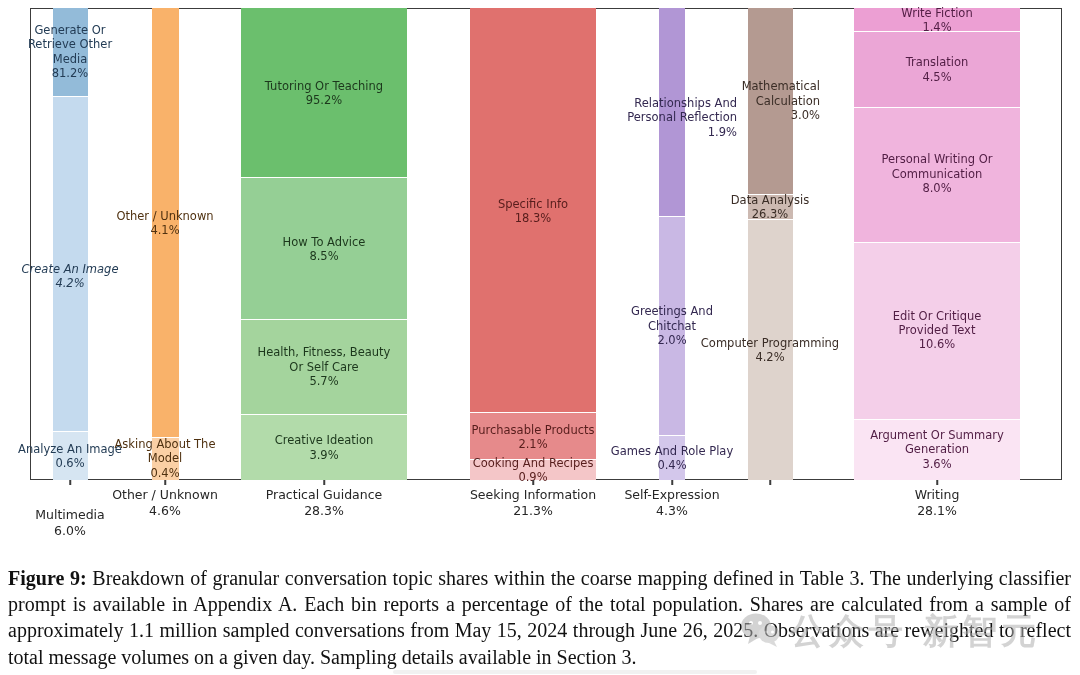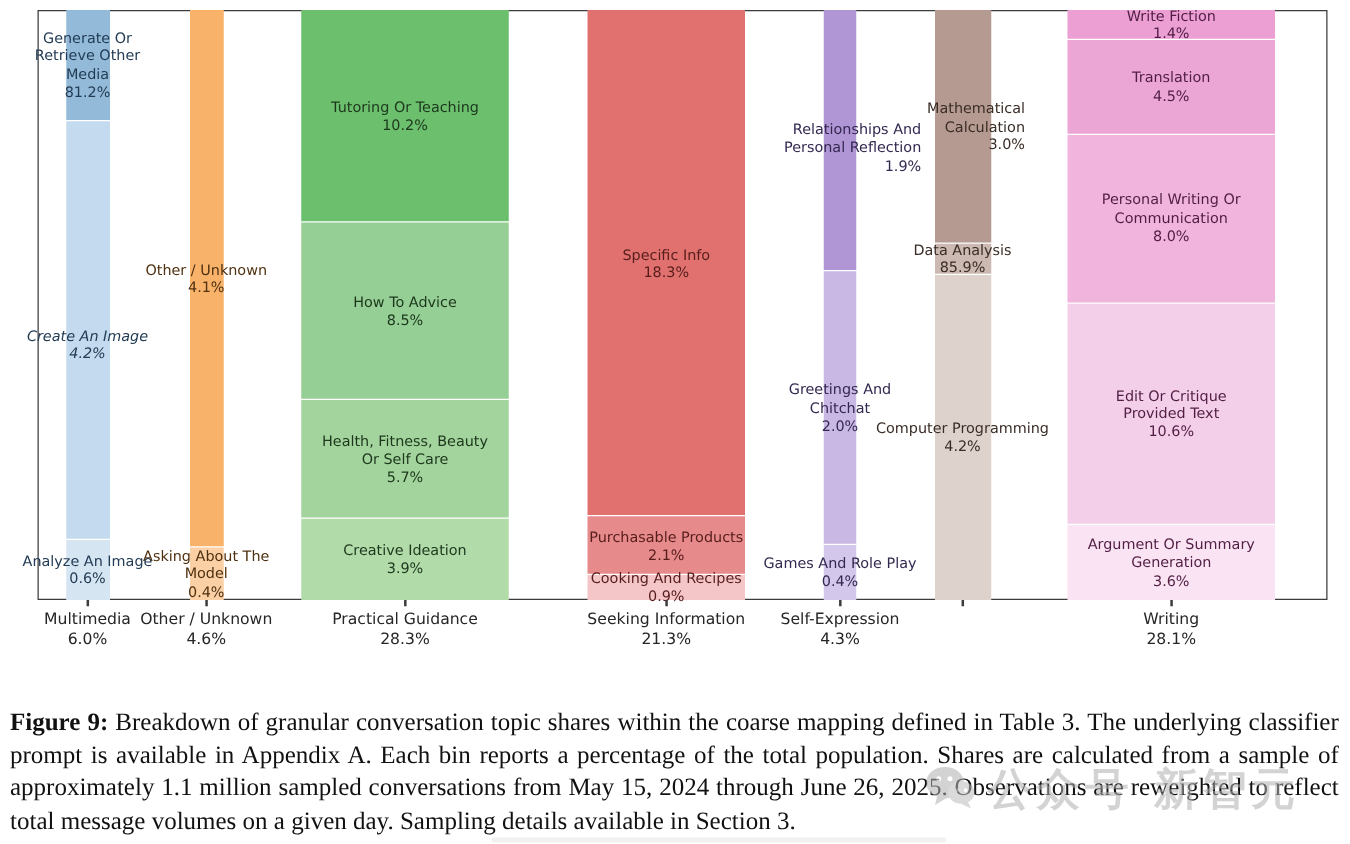--- a/index.html
+++ b/index.html
@@ -69,21 +69,21 @@
 4.1%</div>
       <div class="seg-label" style="left: 135px; top: 451.022px; width: 105px; color: rgb(79, 49, 16);">Asking About The Model
 0.4%</div>
       <div class="mosaic-col" style="left: 211px; width: 166px;">
         <div class="mosaic-seg" style="flex-grow: 10.2; background: rgb(107, 191, 109);"></div>
         <div class="mosaic-seg" style="flex-grow: 8.5; background: rgb(149, 207, 149);"></div>
         <div class="mosaic-seg" style="flex-grow: 5.7; background: rgb(164, 212, 157);"></div>
         <div class="mosaic-seg" style="flex-grow: 3.9; background: rgb(178, 219, 170);"></div>
       </div>
       <div class="seg-label" style="left: 294px; top: 85.0601px; width: 145px; color: rgb(28, 55, 28);">Tutoring Or Teaching
-10.2%</div>
+95.2%</div>
       <div class="seg-label" style="left: 294px; top: 241.004px; width: 145px; color: rgb(28, 55, 28);">How To Advice
 8.5%</div>
       <div class="seg-label" style="left: 294px; top: 359.42px; width: 135px; color: rgb(28, 55, 28);">Health, Fitness, Beauty Or Self Care
 5.7%</div>
       <div class="seg-label" style="left: 294px; top: 439.477px; width: 145px; color: rgb(28, 55, 28);">Creative Ideation
 3.9%</div>
       <div class="mosaic-col" style="left: 440px; width: 126px;">
         <div class="mosaic-seg" style="flex-grow: 18.3; background: rgb(224, 113, 110);"></div>
         <div class="mosaic-seg" style="flex-grow: 2.1; background: rgb(230, 138, 139);"></div>
         <div class="mosaic-seg" style="flex-grow: 0.9; background: rgb(244, 198, 200);"></div>
@@ -106,21 +106,21 @@
       <div class="seg-label" style="left: 642px; top: 450.047px; width: 145px; color: rgb(51, 40, 80);">Games And Role Play
 0.4%</div>
       <div class="mosaic-col" style="left: 717.5px; width: 45px;">
         <div class="mosaic-seg" style="flex-grow: 3; background: rgb(180, 154, 145);"></div>
         <div class="mosaic-seg" style="flex-grow: 0.4; background: rgb(204, 185, 177);"></div>
         <div class="mosaic-seg" style="flex-grow: 4.2; background: rgb(222, 211, 204);"></div>
       </div>
       <div class="seg-label" style="left: 740px; top: 93.1579px; width: 100px; color: rgb(58, 45, 38); text-align: right;">Mathematical Calculation
 3.0%</div>
       <div class="seg-label" style="left: 740px; top: 198.737px; width: 120px; color: rgb(58, 45, 38);">Data Analysis
-85.9%</div>
+26.3%</div>
       <div class="seg-label" style="left: 740px; top: 341.579px; width: 170px; color: rgb(58, 45, 38);">Computer Programming
 4.2%</div>
       <div class="mosaic-col" style="left: 824px; width: 166px;">
         <div class="mosaic-seg" style="flex-grow: 1.4; background: rgb(236, 159, 211);"></div>
         <div class="mosaic-seg" style="flex-grow: 4.5; background: rgb(235, 166, 214);"></div>
         <div class="mosaic-seg" style="flex-grow: 8; background: rgb(240, 180, 221);"></div>
         <div class="mosaic-seg" style="flex-grow: 10.6; background: rgb(244, 207, 233);"></div>
         <div class="mosaic-seg" style="flex-grow: 3.6; background: rgb(250, 228, 243);"></div>
       </div>
       <div class="seg-label" style="left: 907px; top: 11.758px; width: 125px; color: rgb(81, 29, 68);">Write Fiction
@@ -129,21 +129,21 @@
 4.5%</div>
       <div class="seg-label" style="left: 907px; top: 166.292px; width: 140px; color: rgb(81, 29, 68);">Personal Writing Or Communication
 8.0%</div>
       <div class="seg-label" style="left: 907px; top: 322.505px; width: 115px; color: rgb(81, 29, 68);">Edit Or Critique Provided Text
 10.6%</div>
       <div class="seg-label" style="left: 907px; top: 441.765px; width: 150px; color: rgb(81, 29, 68);">Argument Or Summary Generation
 3.6%</div>
     </div>
   <div class="x-axis">
       <div class="x-tick" style="left: 40px;"></div>
-      <div class="x-label" style="left: 40px;">Multimedia
+      <div class="x-label" style="left: 40px; margin-top: 20px;">Multimedia
 6.0%</div>
       <div class="x-tick" style="left: 135px;"></div>
       <div class="x-label" style="left: 135px;">Other / Unknown
 4.6%</div>
       <div class="x-tick" style="left: 294px;"></div>
       <div class="x-label" style="left: 294px;">Practical Guidance
 28.3%</div>
       <div class="x-tick" style="left: 503px;"></div>
       <div class="x-label" style="left: 503px;">Seeking Information
 21.3%</div>

